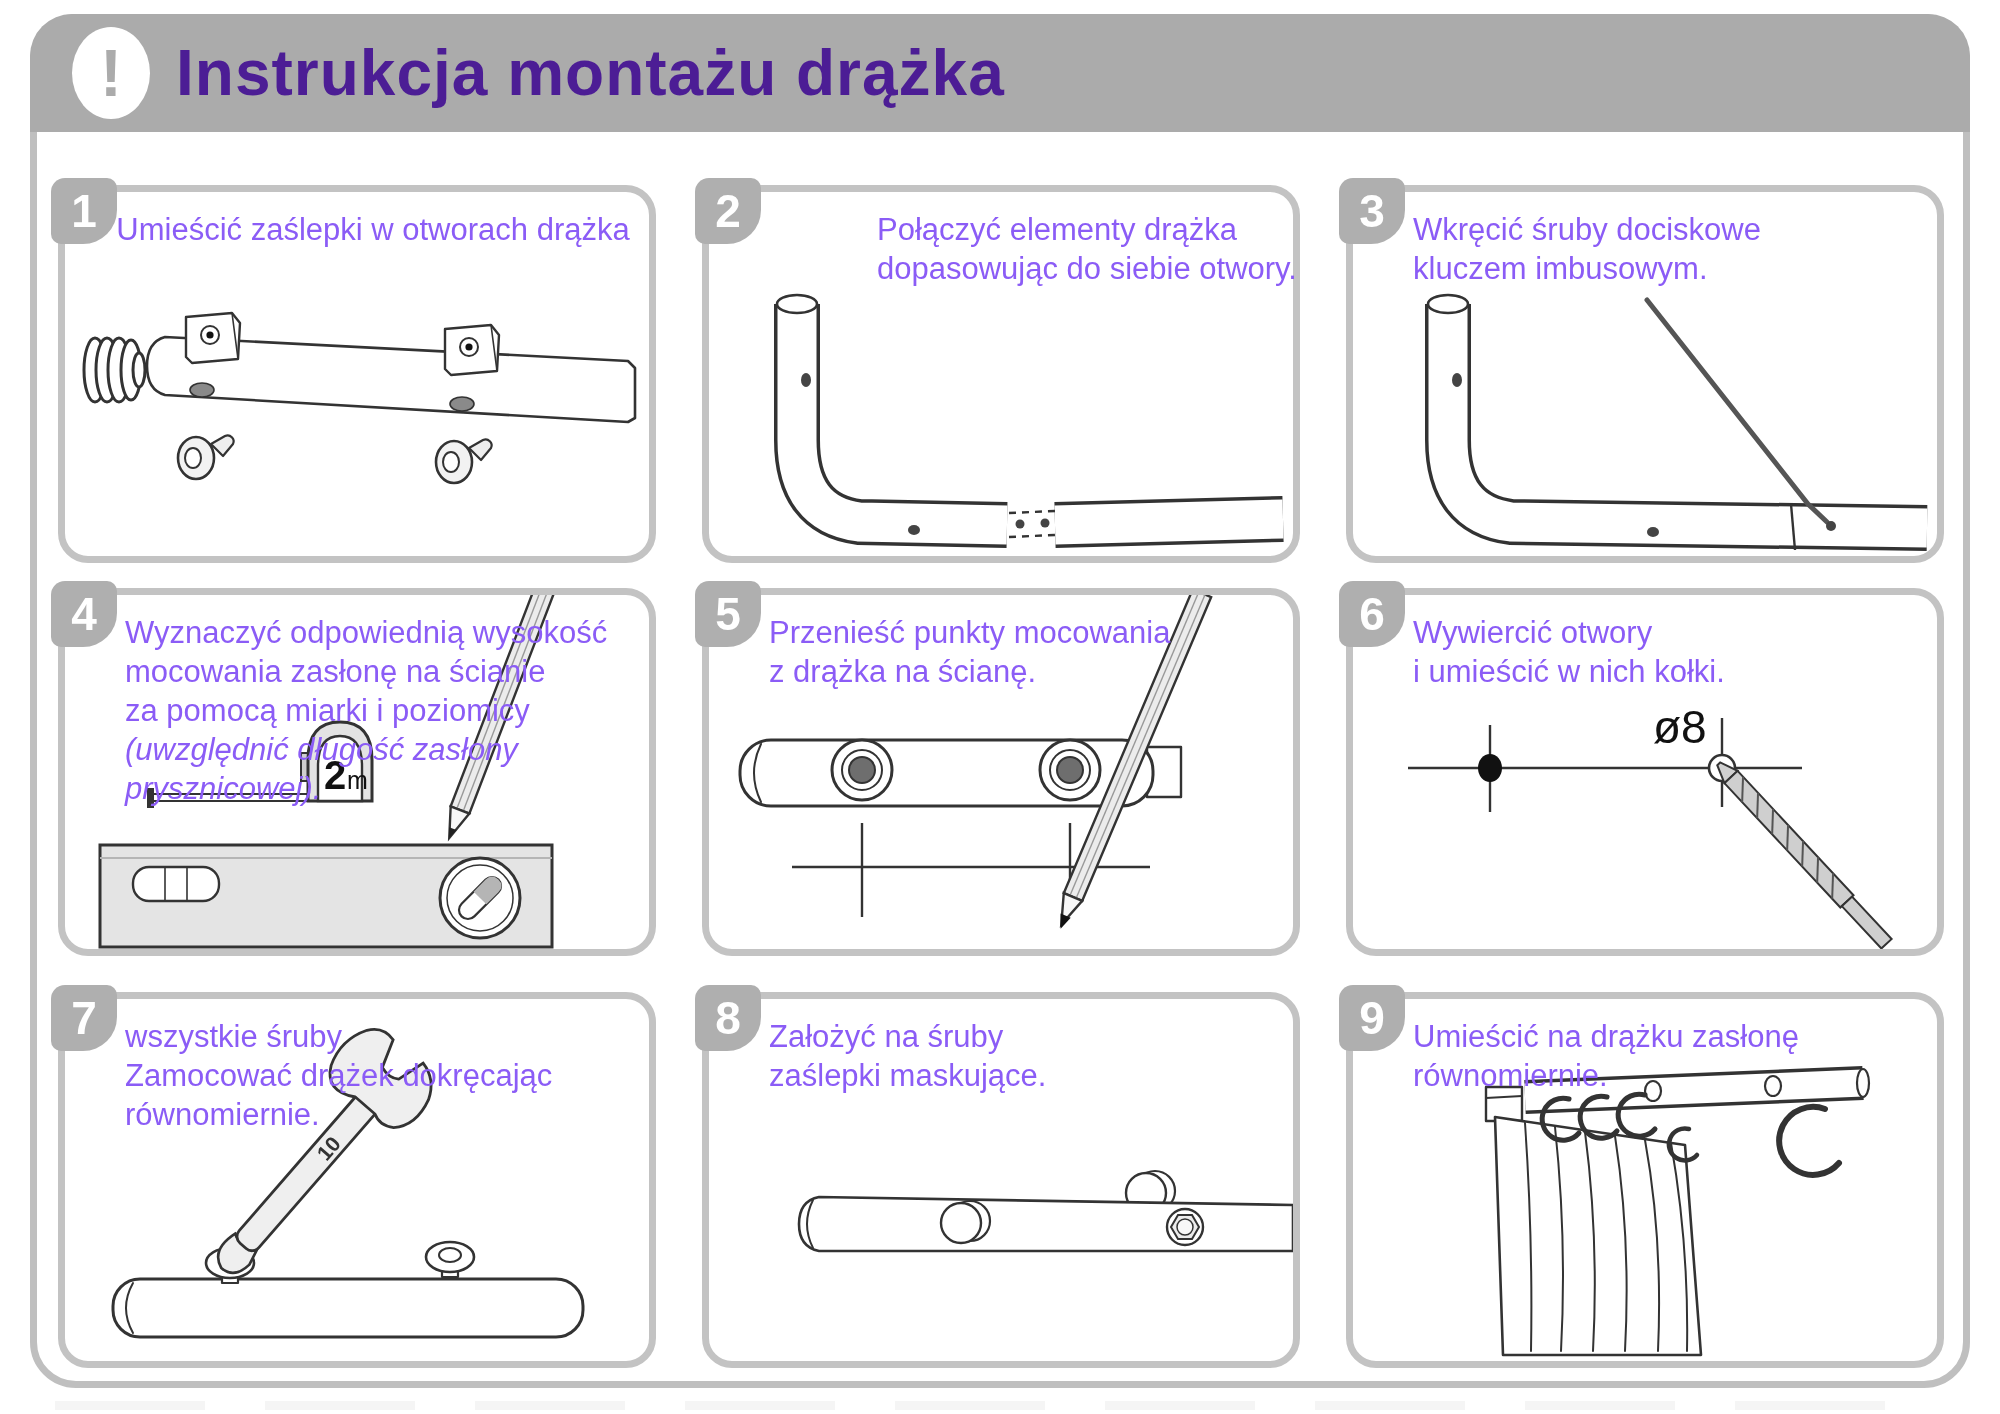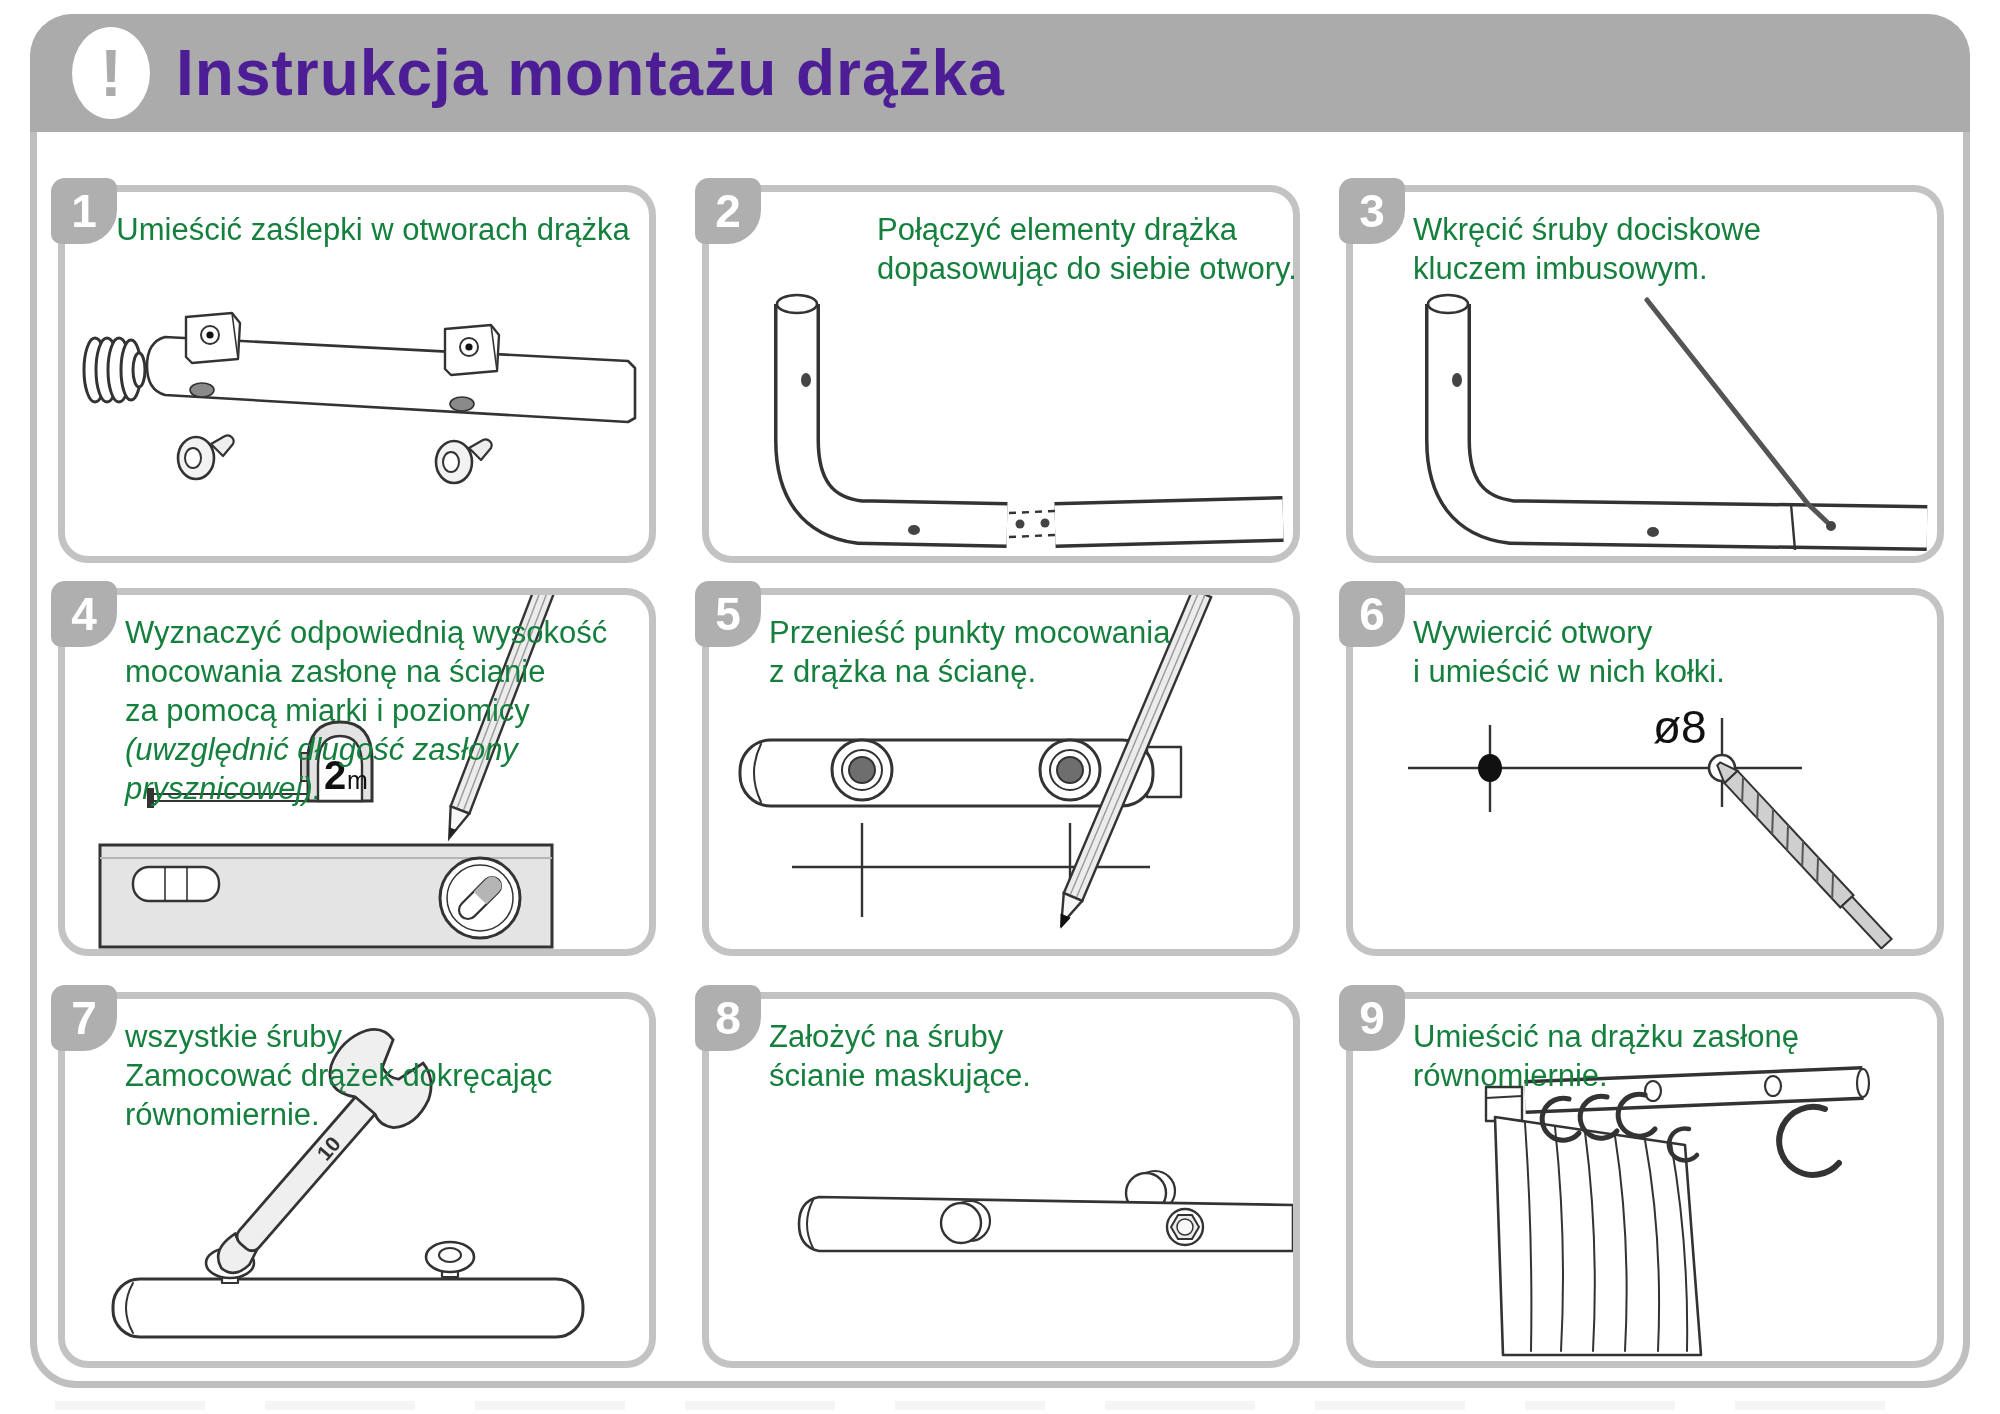--- a/index.html
+++ b/index.html
@@ -13,21 +13,21 @@
         display:flex;align-items:center;justify-content:center;
         color:#ababab;font-weight:bold;font-size:66px;line-height:1;}
   .title{color:#4c1d95;font-weight:bold;font-size:64px;letter-spacing:1px;margin-left:26px;white-space:nowrap;}
   .panel{position:absolute;width:598px;border:7px solid #c3c3c3;border-radius:30px;
          box-sizing:border-box;background:#ffffff;}
   .r1{top:185px;height:378px;} .r2{top:588px;height:368px;} .r3{top:992px;height:376px;}
   .c1{left:58px;} .c2{left:702px;} .c3{left:1346px;}
   .badge{position:absolute;left:-14px;top:-14px;width:66px;height:66px;background:#afafaf;
          border-radius:14px 10px 34px 10px;color:#ffffff;font-weight:bold;font-size:46px;
          display:flex;align-items:center;justify-content:center;z-index:3;}
-  .caption{position:absolute;left:0;right:0;top:18px;font-size:31px;line-height:39px;color:#15803d;z-index:2;}
+  .caption{position:absolute;left:0;right:0;top:18px;font-size:31px;line-height:39px;color:#8b5cf6;z-index:2;}
   .cap-line{white-space:nowrap;}
   .cap-center{text-align:center;padding-left:46px;padding-right:14px;}
   .cap-indent-lg{padding-left:168px;}
   .cap-indent{padding-left:60px;}
   .italic{font-style:italic;}
   .art{position:absolute;left:0;top:0;width:584px;z-index:1;}
   .art.h1{height:364px;} .art.h2{height:354px;} .art.h3{height:362px;}
   .stroke{fill:none;stroke:#333333;stroke-width:3;stroke-linecap:round;stroke-linejoin:round;}
   .fillw{fill:#ffffff;stroke:#333333;stroke-width:3;stroke-linejoin:round;}
   .scan-strip{position:absolute;left:55px;top:1401px;width:1890px;height:9px;
@@ -276,21 +276,21 @@
         <path d="M206,-13 Q190,-40 214,-52 Q240,-62 264,-48 Q278,-38 274,-22 L246,-12 Q242,0 248,8 L276,16 Q272,36 252,44 Q224,52 208,36 Q200,24 206,13 Z" fill="#efefef" stroke="#333" stroke-width="2.8"></path>
         <text x="138" y="8" font-size="21" font-weight="bold" fill="#333">10</text>
       </g>
     </svg>
   </div>
 
   <div class="panel r3 c2">
     <div class="badge">8</div>
     <div class="caption cap-indent">
       <div class="cap-line">Założyć na śruby</div>
-      <div class="cap-line">ścianie maskujące.</div>
+      <div class="cap-line">zaślepki maskujące.</div>
     </div>
     <svg class="art h3" viewBox="0 0 584 362">
       <g>
         <circle cx="446" cy="192" r="20" class="fillw" style="stroke-width:2.2"></circle>
         <circle cx="437" cy="194" r="20" class="fillw" style="stroke-width:2.4"></circle>
       </g>
       <g>
         <path class="fillw" d="M110,198 L584,206 L584,252 L110,252 Q90,248 90,225 Q90,202 110,198 Z" style="stroke-width:2.6"></path>
         <path class="stroke" d="M104,201 Q92,225 104,249" style="stroke-width:2"></path>
       </g>

